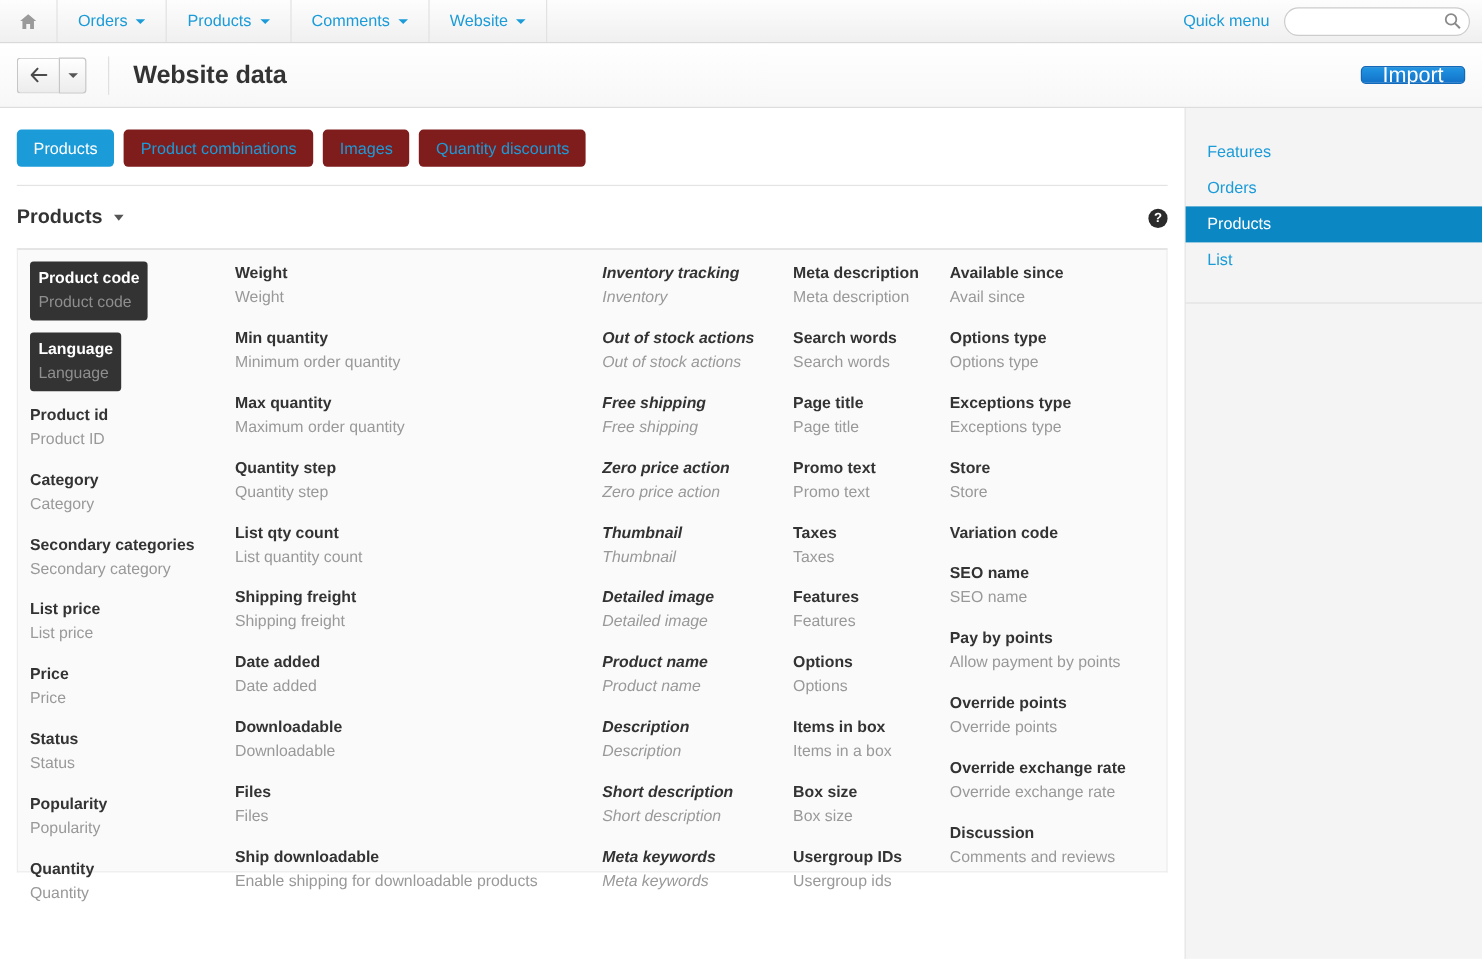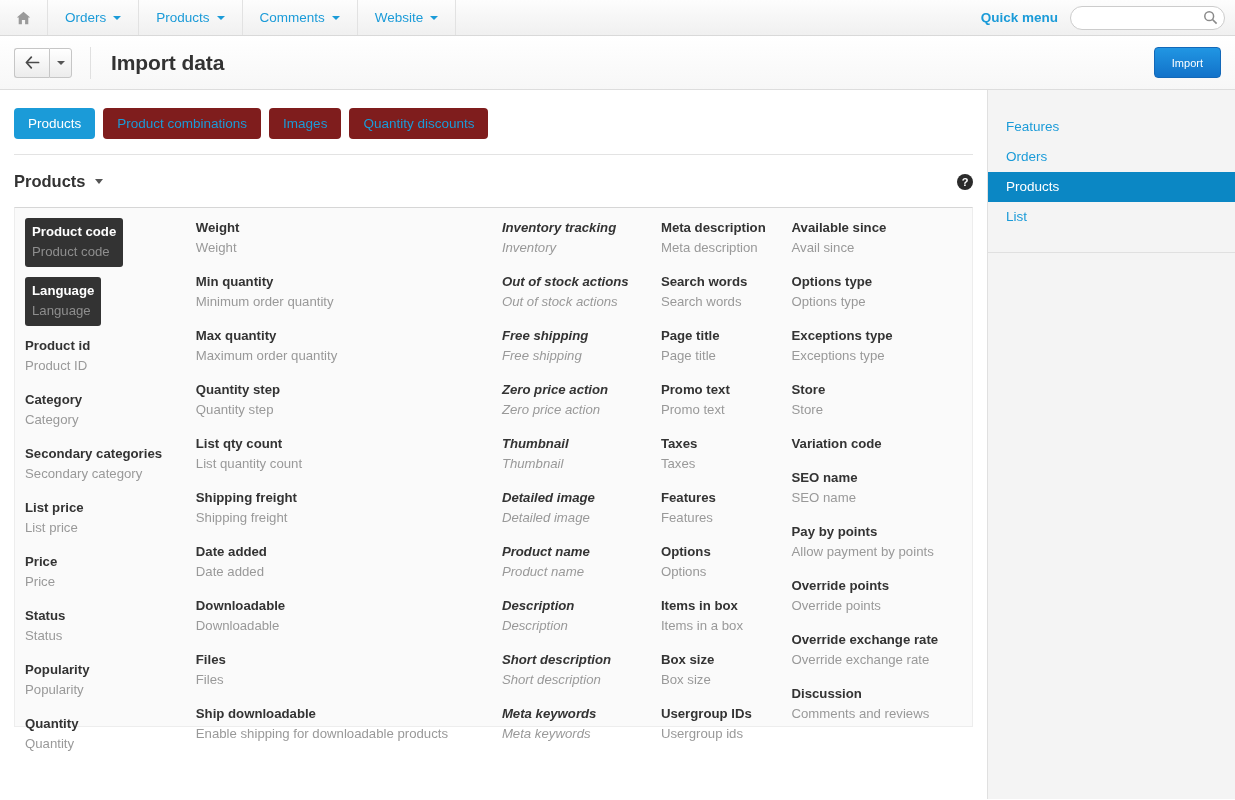--- a/index.html
+++ b/index.html
@@ -49,21 +49,20 @@
   .nav-right {
     margin-left: auto;
     display: flex; align-items: center;
     padding-right: 10px;
     gap: 12px;
   }
   .quick-menu {
     color: #1b9bd8;
     cursor: pointer;
     font-size: 13.5px;
-    font-weight: bold;
   }
   .searchbox {
     position: relative;
     width: 155px; height: 24px;
   }
   .searchbox input {
     width: 100%; height: 100%;
     border: 1px solid #cccccc;
     border-radius: 12px;
     background: #ffffff;
@@ -120,27 +119,27 @@
     margin: 0 20px 0 18px;
   }
   .page-title {
     font-size: 21px;
     font-weight: bold;
     color: #333;
     letter-spacing: -0.1px;
   }
   .btn-import {
     margin-left: auto;
-    height: 31px;
+    height: 15px;
     padding: 0 17px;
     background: linear-gradient(to bottom, #2196e3 0%, #1272c9 100%);
     border: 1px solid #1368b8;
     border-radius: 4px;
     color: #ffffff;
-    font-size: 11px;
+    font-size: 18px;
     display: flex; align-items: center;
     cursor: pointer;
   }
 
   
   .body-wrap {
     display: flex;
     height: calc(800px - 36px - 55px);
     align-items: stretch;
   }
@@ -325,21 +324,21 @@
     <div class="btn-back">
       <svg width="15" height="13" viewBox="0 0 15 13">
         <path d="M6.3 1.2 L1.4 6.5 L6.3 11.8 M1.6 6.5 L13.6 6.5" fill="none" stroke="#4a4a4a" stroke-width="1.7" stroke-linecap="round" stroke-linejoin="round"></path>
       </svg>
     </div>
     <div class="btn-back-caret">
       <i></i>
     </div>
   </div>
   <div class="title-divider"></div>
-  <div class="page-title">Import data</div>
+  <div class="page-title">Website data</div>
   <div class="btn-import">Import</div>
 </div>
 
 <div class="body-wrap">
 
   <div class="main-col">
 
     <div class="tabs" id="tabs">
         <div class="tab active">Products</div>
         <div class="tab">Product combinations</div>

